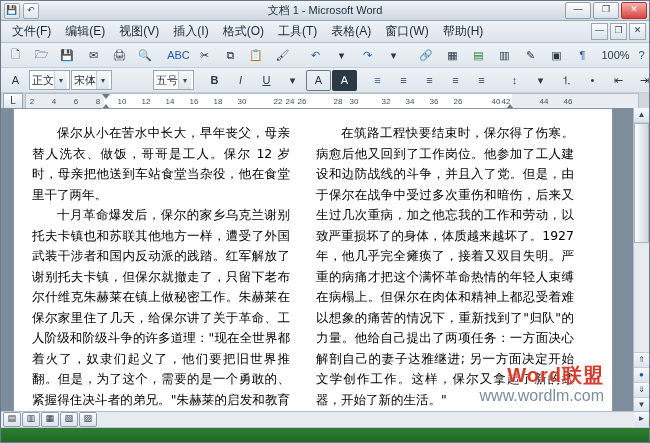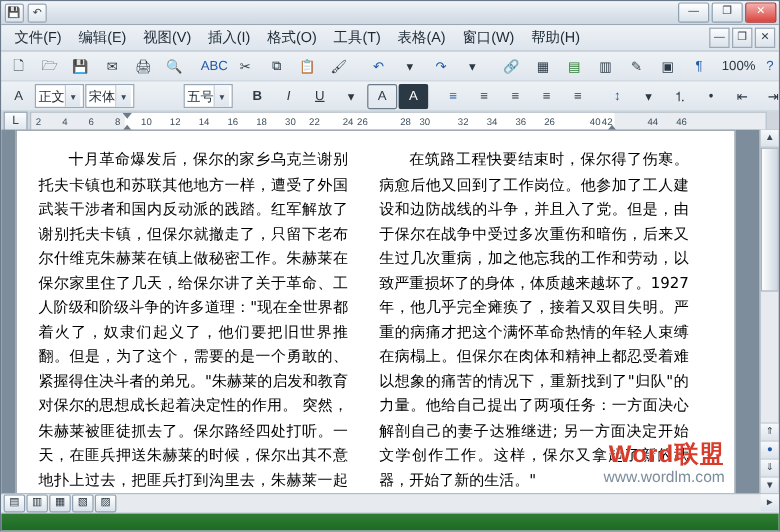--- a/index.html
+++ b/index.html
@@ -248,21 +248,21 @@
     text-align: right;
     user-select: none;
   }
   .watermark .wm-main {
     font-size: 20px; font-weight: bold;
     color: #d83b2a;
     letter-spacing: 1px;
     text-shadow: 0 1px 0 #fff;
   }
   .watermark .wm-sub {
-    font-size: 13px; color: #7d8d9c;
+    font-size: 16px; color: #7d8d9c;
     margin-top: -2px;
   }
 
   
   .statusbar {
     position: absolute;
     left: 0; right: 0; bottom: 0;
     height: 30px;
     background: linear-gradient(to bottom,#eef2f6,#dbe2ea);
     border-top: 1px solid #b6c1cc;
@@ -290,20 +290,21 @@
 </head>
 <body>
 
 <div class="app">
 
   <div class="titlebar">
     <div class="qat">
       <span class="qicon">💾</span>
       <span class="qicon">↶</span>
     </div>
+    <span class="title">文档 1 - Microsoft Word</span>
     <div class="winbtns">
       <span class="winbtn">—</span>
       <span class="winbtn">❐</span>
       <span class="winbtn close">✕</span>
     </div>
   </div>
 
   <div class="menubar">
     <span class="menu-item">文件(F)</span>
     <span class="menu-item">编辑(E)</span>
@@ -398,21 +399,21 @@
       <span class="tick" style="left:6px">2</span>
       <span class="tick" style="left:28px">4</span>
       <span class="tick" style="left:50px">6</span>
       <span class="tick" style="left:72px">8</span>
       <span class="tick" style="left:96px">10</span>
       <span class="tick" style="left:120px">12</span>
       <span class="tick" style="left:144px">14</span>
       <span class="tick" style="left:168px">16</span>
       <span class="tick" style="left:192px">18</span>
       <span class="tick" style="left:216px">30</span>
-      <span class="tick" style="left:236px">22</span>
+      <span class="tick" style="left:252px">22</span>
       <span class="tick" style="left:264px">24</span>
       <span class="tick" style="left:276px">26</span>
       <span class="tick" style="left:312px">28</span>
       <span class="tick" style="left:328px">30</span>
       <span class="tick" style="left:360px">32</span>
       <span class="tick" style="left:384px">34</span>
       <span class="tick" style="left:408px">36</span>
       <span class="tick" style="left:432px">26</span>
       <span class="tick" style="left:470px">40</span>
       <span class="tick" style="left:480px">42</span>
@@ -421,20 +422,21 @@
       <span class="indent top" style="left:76px"></span>
       <span class="indent bot" style="left:76px"></span>
       <span class="indent bot" style="right:124px"></span>
     </div>
   </div>
 
   <div class="doc-area">
     <div class="page">
       <div class="columns">
         <div class="col">
+          <p class="indent">保尔从小在苦水中长大，早年丧父，母亲替人洗衣、做饭，哥哥是工人。保尔 12 岁时，母亲把他送到车站食堂当杂役，他在食堂里干了两年。</p>
           <p class="indent">十月革命爆发后，保尔的家乡乌克兰谢别托夫卡镇也和苏联其他地方一样，遭受了外国武装干涉者和国内反动派的践踏。红军解放了谢别托夫卡镇，但保尔就撤走了，只留下老布尔什维克朱赫莱在镇上做秘密工作。朱赫莱在保尔家里住了几天，给保尔讲了关于革命、工人阶级和阶级斗争的许多道理："现在全世界都着火了，奴隶们起义了，他们要把旧世界推翻。但是，为了这个，需要的是一个勇敢的、紧握得住决斗者的弟兄。"朱赫莱的启发和教育对保尔的思想成长起着决定性的作用。  突然，朱赫莱被匪徒抓去了。保尔路经四处打听。一天，在匪兵押送朱赫莱的时候，保尔出其不意地扑上过去，把匪兵打到沟里去，朱赫莱一起逃跑了。但是由于波兰贵族李斯莫斯基的儿子</p>
         </div>
         <div class="col">
           <p class="indent">在筑路工程快要结束时，保尔得了伤寒。病愈后他又回到了工作岗位。他参加了工人建设和边防战线的斗争，并且入了党。但是，由于保尔在战争中受过多次重伤和暗伤，后来又生过几次重病，加之他忘我的工作和劳动，以致严重损坏了的身体，体质越来越坏了。1927 年，他几乎完全瘫痪了，接着又双目失明。严重的病痛才把这个满怀革命热情的年轻人束缚在病榻上。但保尔在肉体和精神上都忍受着难以想象的痛苦的情况下，重新找到了"归队"的力量。他给自己提出了两项任务：一方面决心解剖自己的妻子达雅继进; 另一方面决定开始文学创作工作。这样，保尔又拿起了新的武器，开始了新的生活。"</p>
         </div>
       </div>
       <div class="watermark">
         <div class="wm-main">Word联盟</div>
         <div class="wm-sub">www.wordlm.com</div>
       </div>

